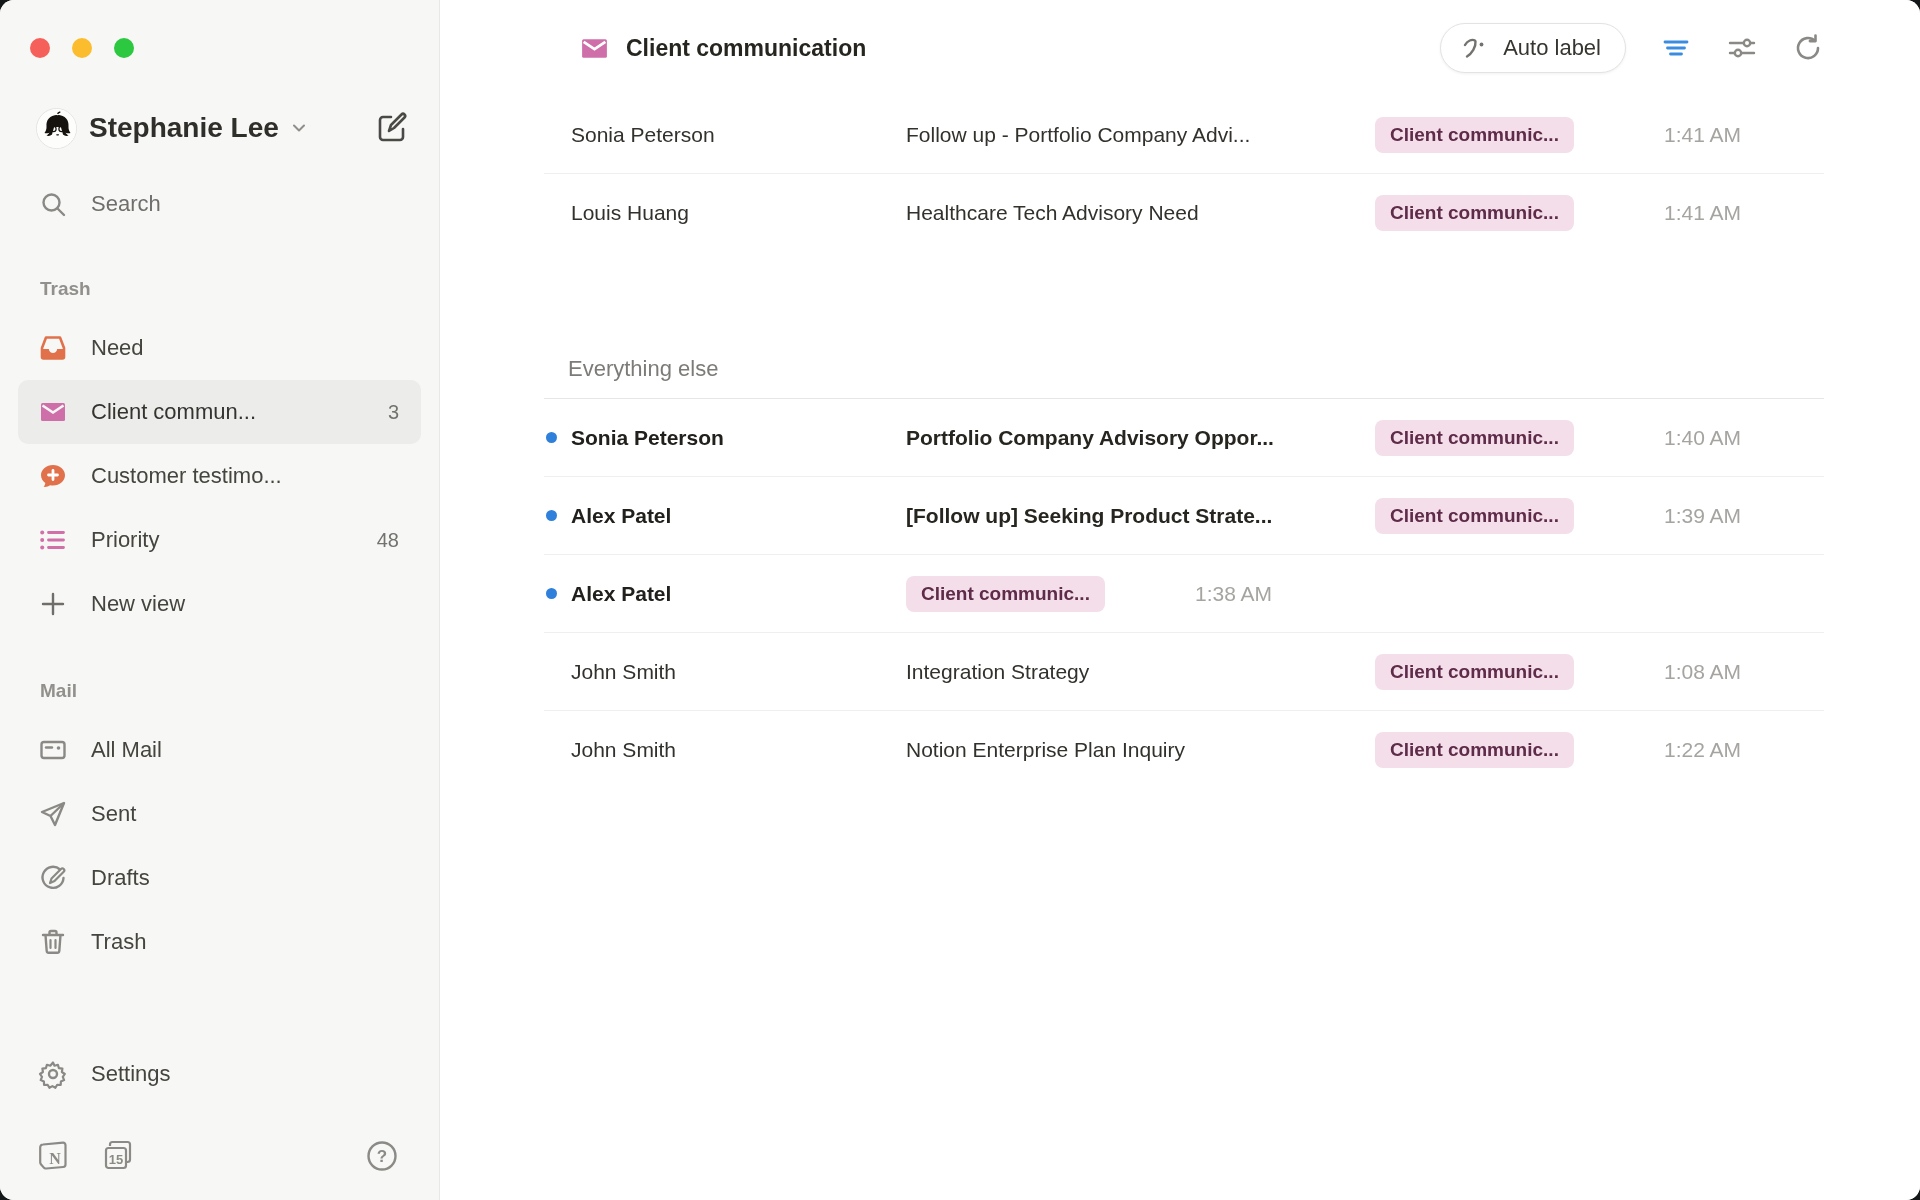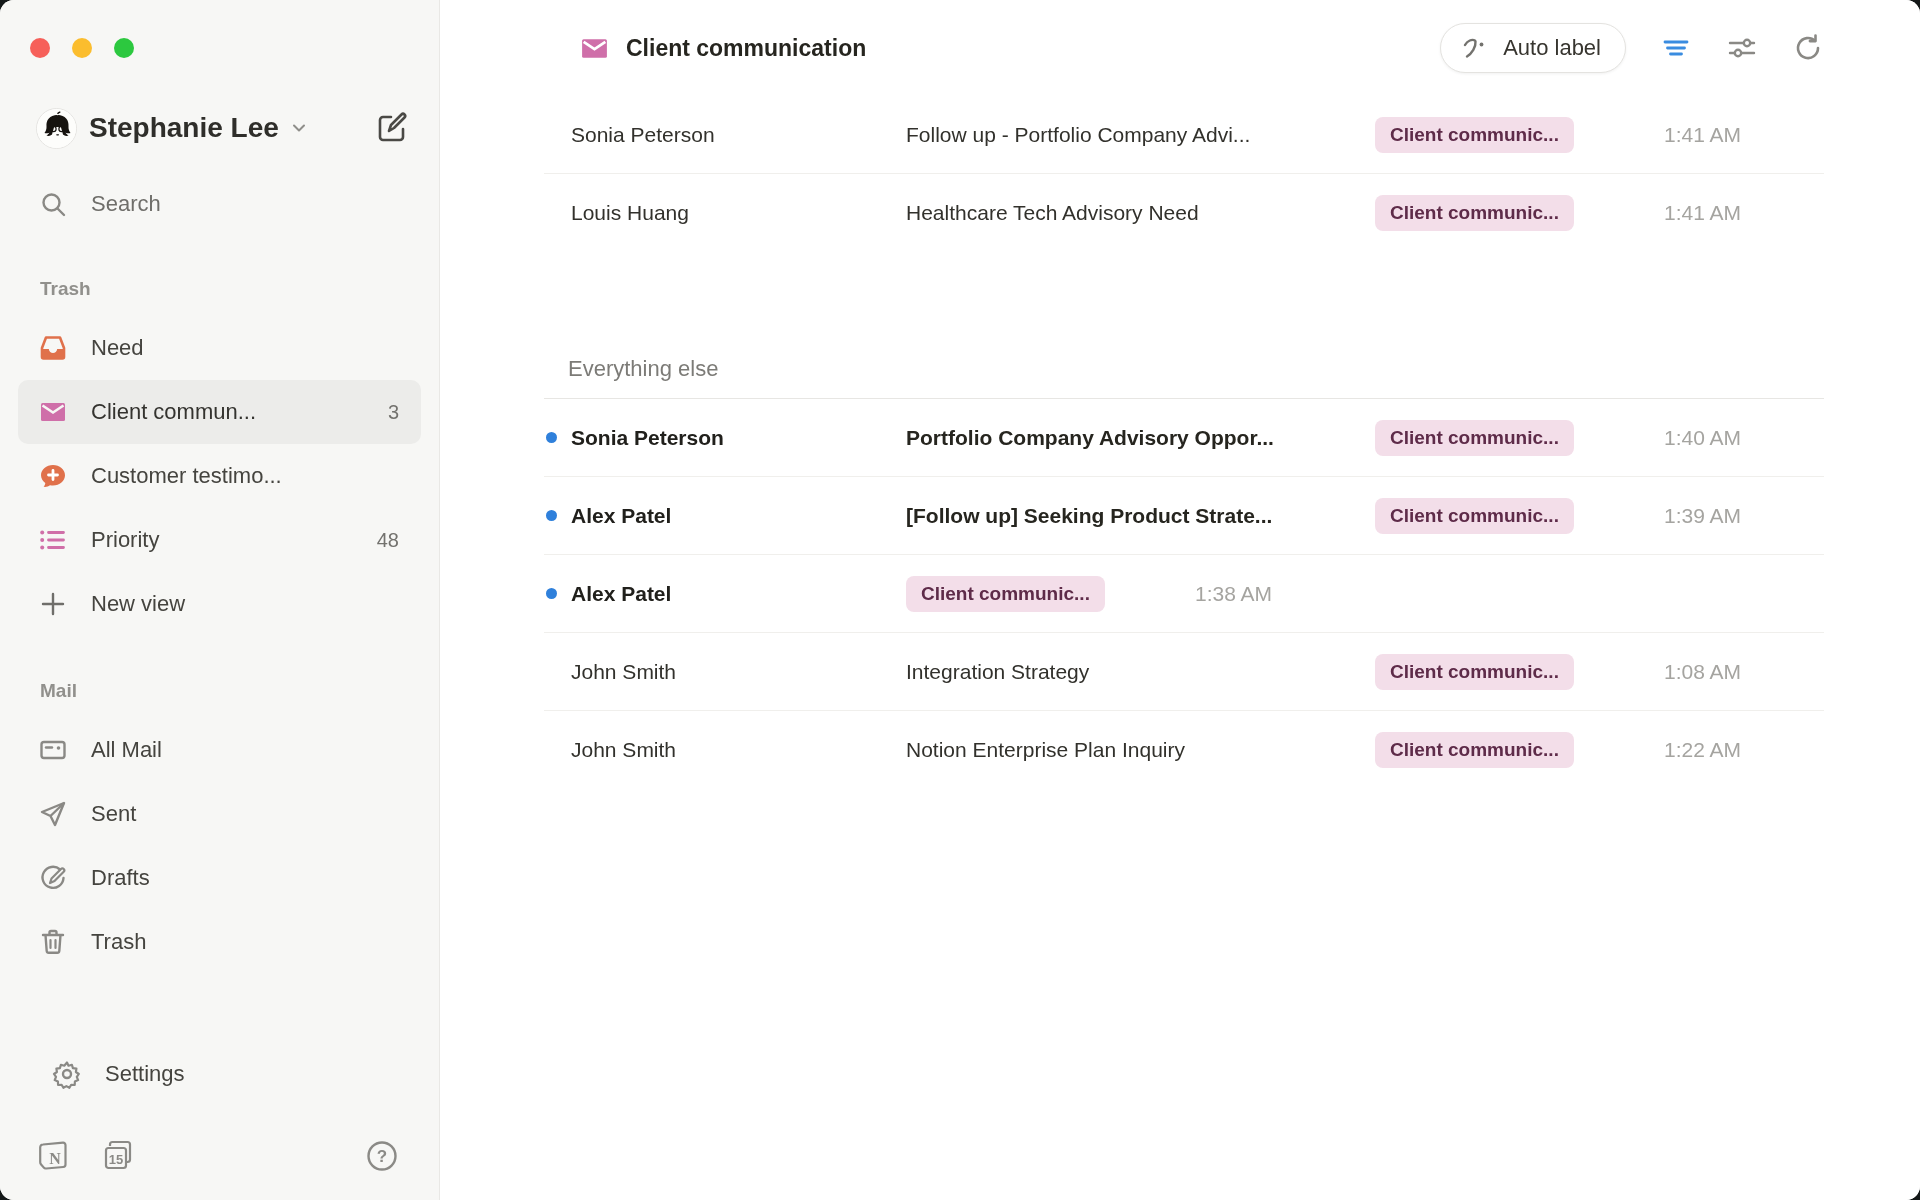--- a/index.html
+++ b/index.html
@@ -21,21 +21,21 @@
   .side-item { display:flex; align-items:center; height:64px; margin:0 18px; padding:0 22px 0 20px; border-radius:10px; font-size:22px; color:#45443f; font-weight:500; cursor:pointer; }
   .side-item.search-row { margin-top:26px; height:48px; color:#6f6e6a; font-weight:400; }
   .side-item.selected { background:#ececea; color:#34332f; }
   .si-icon { width:30px; height:30px; margin-right:23px; flex:none; display:flex; align-items:center; justify-content:center; }
   .si-label { flex:1; white-space:nowrap; overflow:hidden; }
   .si-count { font-size:20px; color:#73726e; font-weight:400; }
 
   .section-label { margin:50px 0 16px 40px; font-size:19px; font-weight:600; color:#91908c; }
   .section-label.mail { margin-top:44px; }
 
-  .settings-row { position:absolute; left:14px; top:1042px; width:100%; }
+  .settings-row { position:absolute; left:0; top:1042px; width:100%; }
   .side-footer { position:absolute; left:0; bottom:24px; width:100%; height:40px; display:flex; align-items:center; padding:0 40px 0 36px; color:#8b8a86; }
   .foot-ic { display:flex; margin-right:28px; cursor:pointer; }
   .help { margin-left:auto; margin-right:0; }
 
   
   .main { position:absolute; left:441px; top:0; right:0; bottom:0; background:#fff; }
   .main-header { height:96px; display:flex; align-items:center; padding:0 96px 0 138px; }
   .title-ic { display:flex; flex:none; }
   .page-title { margin-left:16px; font-size:23px; font-weight:600; color:#26251f; }
   .hdr-right { margin-left:auto; display:flex; align-items:center; }

